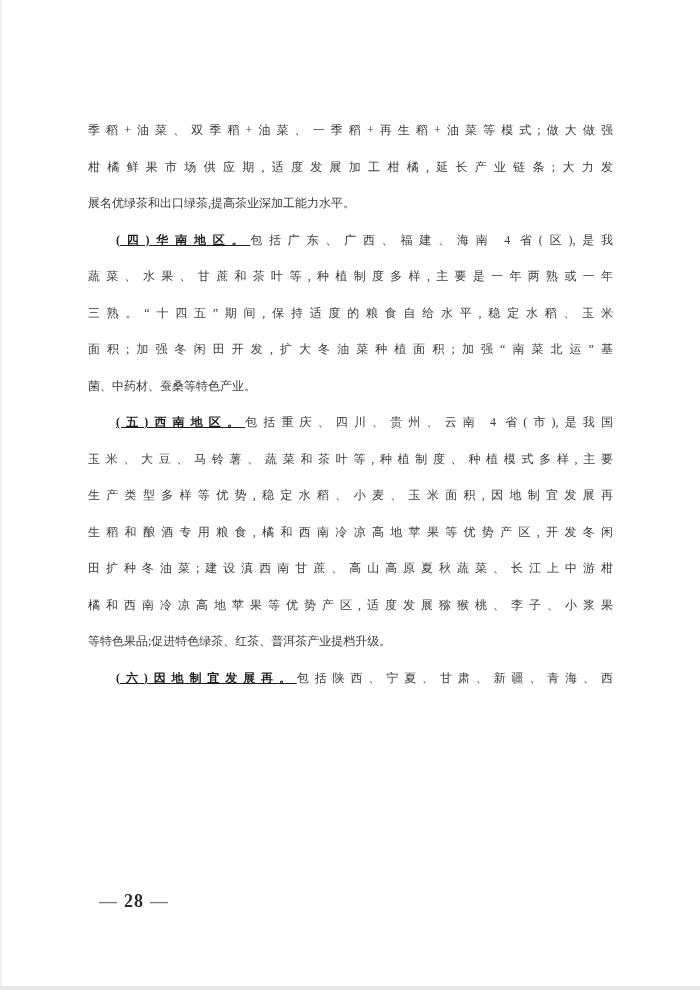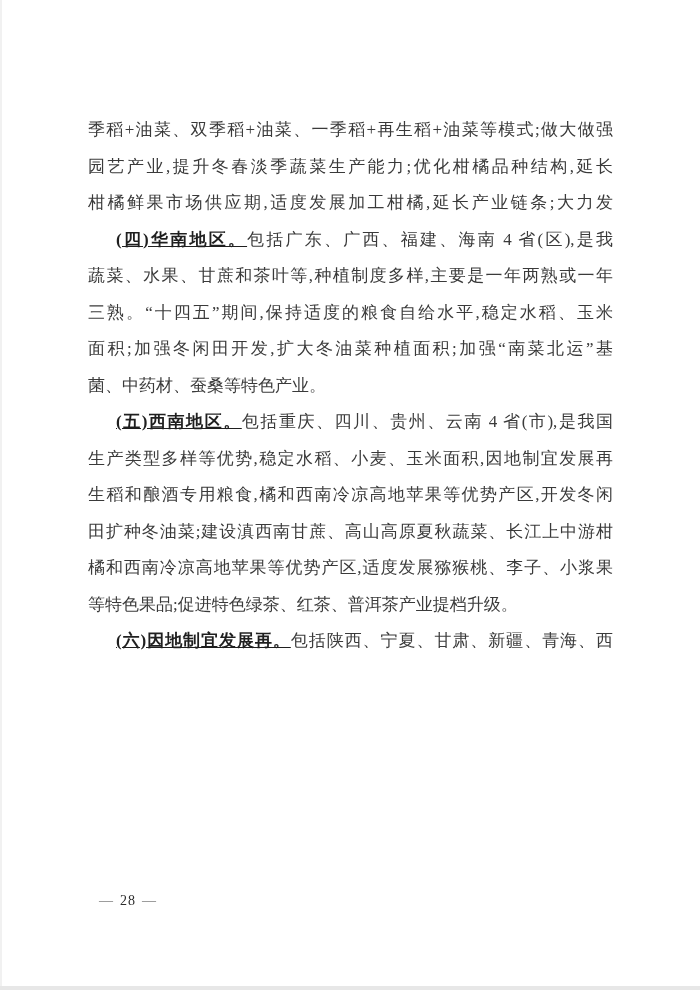--- a/index.html
+++ b/index.html
@@ -24,21 +24,21 @@
     position: absolute;
     left: 88px;
     top: 112px;
     width: 525px;
   }
   .para { margin: 0; padding: 0; }
   .line {
     display: block;
     height: 36.5px;
     line-height: 36.5px;
-    font-size: 17px;
+    font-size: 12px;
     text-align: justify;
     text-align-last: justify;
     text-justify: inter-character;
     white-space: normal;
     overflow: hidden;
   }
   .line.last {
     text-align-last: left;
   }
   .line.first {
@@ -46,53 +46,55 @@
   }
   .heading {
     font-weight: 700;
     color: #1f1f1f;
     text-decoration: underline;
   }
   .footer {
     position: absolute;
     left: 93px;
     top: 889px;
-    font-size: 14px;
+    font-size: 18px;
     line-height: 24px;
     letter-spacing: 1px;
     color: #2c2c2c;
     white-space: nowrap;
+    font-weight: bold;
   }
   .footer .dash { color: #7d7d7d; padding: 0 6px; }
   .footer .num { color: #2c2c2c; }
 </style>
 </head>
 <body>
 
 <div class="page">
   <div class="edge-left"></div>
 
   <div class="text-block">
 
     <div class="para">
       <span class="line">季稻+油菜、双季稻+油菜、一季稻+再生稻+油菜等模式;做大做强</span>
-      <span class="line">园艺产业,提升冬春淡季蔬菜生产能力;优化柑橘品种结构,延长</span>
       <span class="line">柑橘鲜果市场供应期,适度发展加工柑橘,延长产业链条;大力发</span>
+      <span class="line last">展名优绿茶和出口绿茶,提高茶业深加工能力水平。</span>
     </div>
 
     <div class="para">
       <span class="line first"><b class="heading">(四)华南地区。</b><span>包括广东、广西、福建、海南 4 省(区),是我</span></span>
       <span class="line">蔬菜、水果、甘蔗和茶叶等,种植制度多样,主要是一年两熟或一年</span>
       <span class="line">三熟。“十四五”期间,保持适度的粮食自给水平,稳定水稻、玉米</span>
       <span class="line">面积;加强冬闲田开发,扩大冬油菜种植面积;加强“南菜北运”基</span>
       <span class="line last">菌、中药材、蚕桑等特色产业。</span>
     </div>
 
     <div class="para">
       <span class="line first"><b class="heading">(五)西南地区。</b><span>包括重庆、四川、贵州、云南 4 省(市),是我国</span></span>
+      <span class="line">玉米、大豆、马铃薯、蔬菜和茶叶等,种植制度、种植模式多样,主要</span>
       <span class="line">生产类型多样等优势,稳定水稻、小麦、玉米面积,因地制宜发展再</span>
       <span class="line">生稻和酿酒专用粮食,橘和西南冷凉高地苹果等优势产区,开发冬闲</span>
       <span class="line">田扩种冬油菜;建设滇西南甘蔗、高山高原夏秋蔬菜、长江上中游柑</span>
       <span class="line">橘和西南冷凉高地苹果等优势产区,适度发展猕猴桃、李子、小浆果</span>
       <span class="line last">等特色果品;促进特色绿茶、红茶、普洱茶产业提档升级。</span>
     </div>
 
     <div class="para">
       <span class="line first"><b class="heading">(六)因地制宜发展再。</b><span>包括陕西、宁夏、甘肃、新疆、青海、西</span></span>
     </div>

